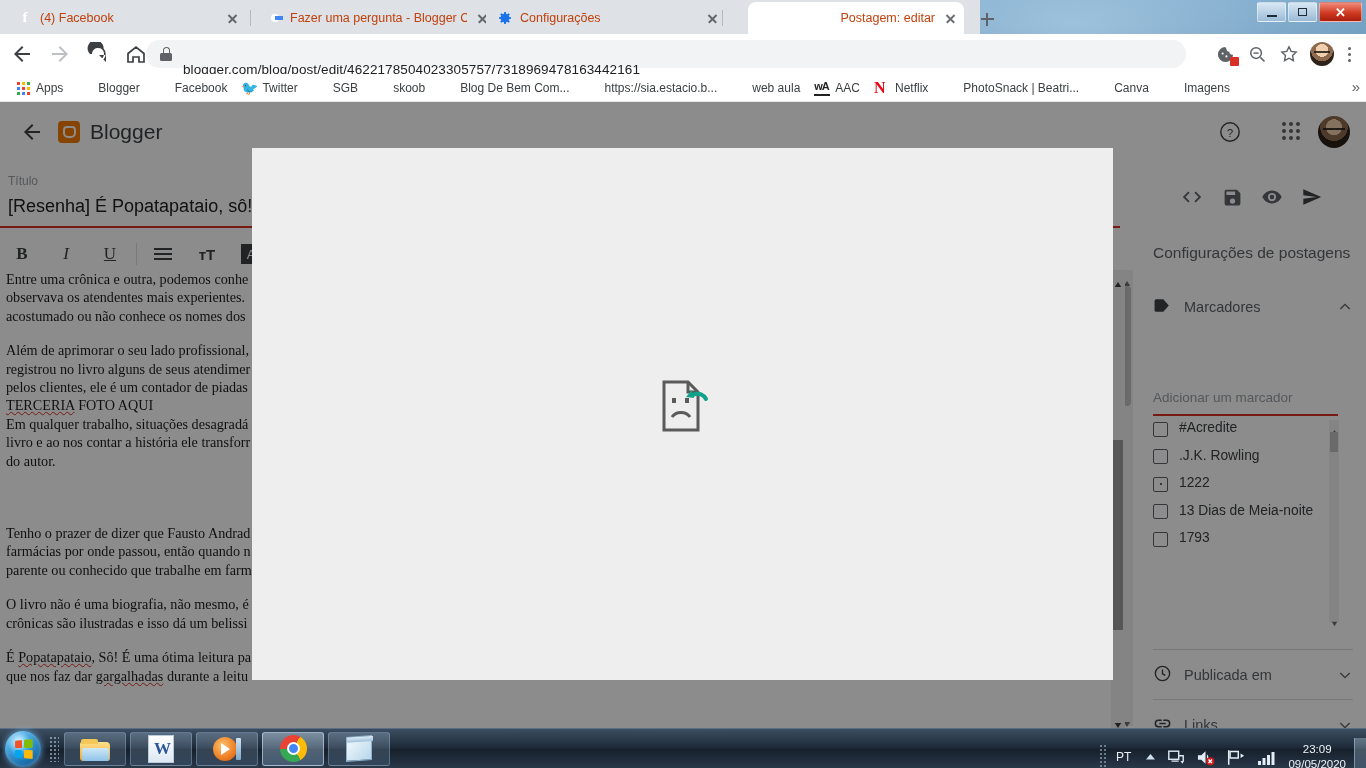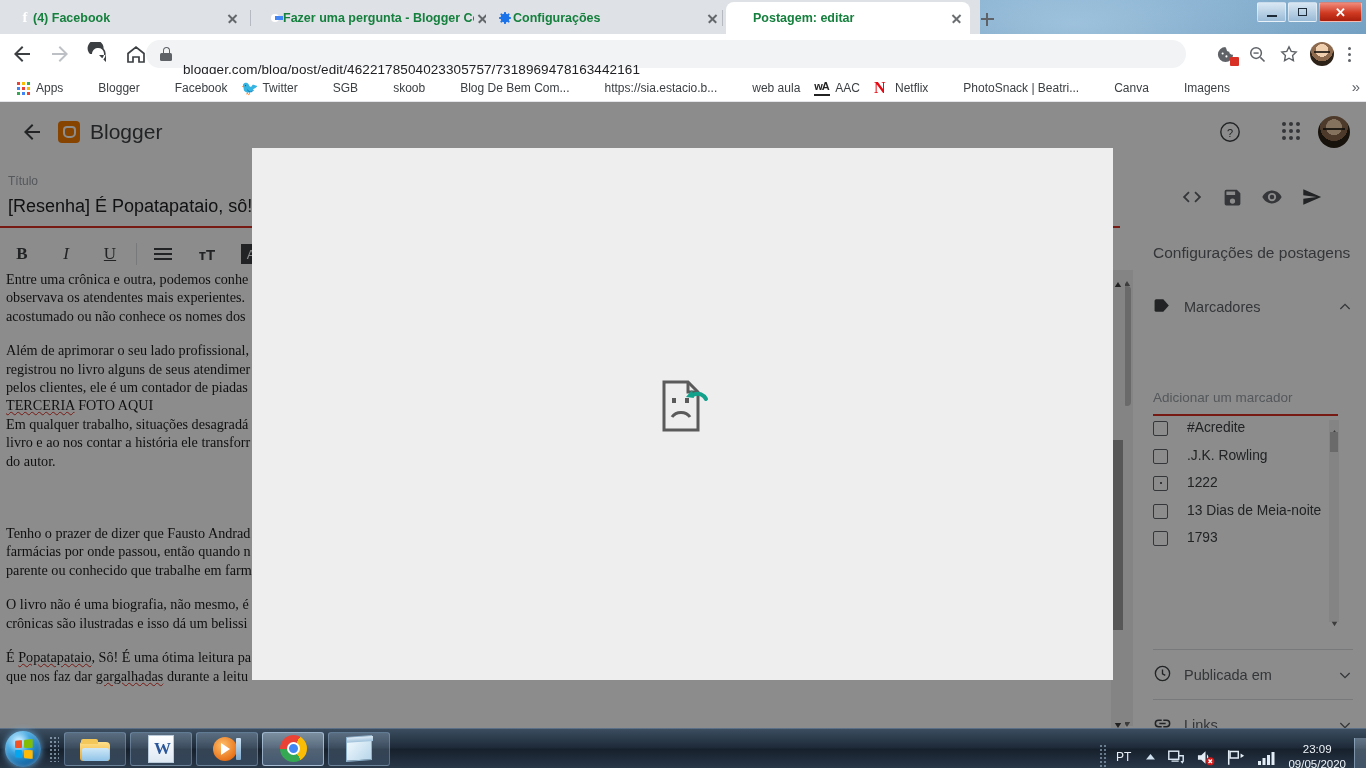--- a/index.html
+++ b/index.html
@@ -29,25 +29,24 @@
   .tabstrip {
     position:absolute; left:0; top:0; width:1366px; height:34px;
     background: transparent;
   }
   .tabs-bg {
     position:absolute; left:0; top:0; width:980px; height:34px;
     background: linear-gradient(180deg,#dee1e6,#dee1e6);
   }
   .tab {
     position:absolute; top:2px; height:32px;
-    display:flex; align-items:center; 
+    display:flex; align-items:center; gap:7px;
     padding:0 6px 0 11px;
-    font-size:12px; color:#15803d;
+    font-size:12px; color:#c2410c;
     border-radius:8px 8px 0 0;
-    font-weight:bold;
   }
   .tab.inactive { background:#dee1e6; }
   .tab.active { background:#ffffff; }
   .tab .favicon { width:16px; height:16px; flex:0 0 16px; position:relative; }
   .tab .tab-title {
     flex:1 1 auto; white-space:nowrap; overflow:hidden;
     text-overflow:clip; font-size:12.5px; line-height:16px;
   }
   .tab .tab-close {
     flex:0 0 16px; width:16px; height:16px; position:relative;
@@ -265,21 +264,21 @@
   .sb-section { position:absolute; left:20px; width:200px; height:40px;
     display:flex; align-items:center; gap:12px; font-size:14.5px; color:#5f6368; }
   .sb-section .chev { position:absolute; right:0; top:12px; }
   .sb-divider { position:absolute; left:20px; width:200px; height:1px; background:#dadce0; }
 
   .lbl-input { position:absolute; left:20px; top:228px; width:185px;
     font-size:13.5px; color:#9aa0a6; }
   .lbl-rule { position:absolute; left:20px; top:252px; width:185px; height:1.6px; background:#d93025; }
 
   .lbl-list { position:absolute; left:20px; top:258px; width:186px; height:202px; overflow:hidden; }
-  .lbl-item { display:flex; align-items:center; gap:19px; margin-bottom:11px; }
+  .lbl-item { display:flex; align-items:flex-end; gap:11px; margin-bottom:11px; }
   .lbl-box { width:15px; height:15px; border:1.6px solid #5f6368; border-radius:2px;
     flex:0 0 15px; margin-top:1px; }
   .lbl-box.small { border-width:1px; }
   .lbl-box.small::after{ content:''; display:block; width:2px;height:2px;background:#5f6368;
     margin:5px auto; }
   .lbl-txt { font-size:13.8px; color:#3c4043; line-height:16.5px; }
   .lbl-scroll { position:absolute; left:196px; top:258px; width:10px; height:202px; background:#f1f1f1; }
   .lbl-scroll .thumb { position:absolute; left:1px; top:12px; width:8px; height:20px; background:#c1c1c1; }
   .lbl-scroll .ar { position:absolute; left:1.5px; width:7px; height:7px; }
   .lbl-scroll .ar.up { top:2px; } .lbl-scroll .ar.dn { bottom:2px; }
@@ -409,21 +408,21 @@
           <svg viewBox="0 0 16 16">
               <path fill="#1a73e8" d="M8 5.2a2.8 2.8 0 100 5.6 2.8 2.8 0 000-5.6zm0 4.2a1.4 1.4 0 110-2.8 1.4 1.4 0 010 2.8z"></path>
               <path fill="#1a73e8" d="M14 8.8V7.2l-1.7-.3a4.6 4.6 0 00-.5-1.2l1-1.4-1.1-1.1-1.4 1a4.6 4.6 0 00-1.2-.5L8.8 2H7.2l-.3 1.7c-.4.1-.8.3-1.2.5l-1.4-1-1.1 1.1 1 1.4c-.2.4-.4.8-.5 1.2L2 7.2v1.6l1.7.3c.1.4.3.8.5 1.2l-1 1.4 1.1 1.1 1.4-1c.4.2.8.4 1.2.5l.3 1.7h1.6l.3-1.7c.4-.1.8-.3 1.2-.5l1.4 1 1.1-1.1-1-1.4c.2-.4.4-.8.5-1.2L14 8.8z"></path>
             </svg>
         </span>
         <span class="tab-title">Configurações</span>
         <span class="tab-close"></span>
       </div>
       <div class="tab-sep" style="left:722px;"></div>
 
-      <div class="tab active" style="left:726px;width:244px;">
+      <div class="tab active" style="left:748px;width:216px;text-align:right;">
         <span class="favicon"><span class="fav-blogger"></span></span>
         <span class="tab-title">Postagem: editar</span>
         <span class="tab-close"></span>
       </div>
 
       <div class="newtab"></div>
 
       <div class="winbtns">
         <div class="winbtn">
             <div class="min-bar"></div>

